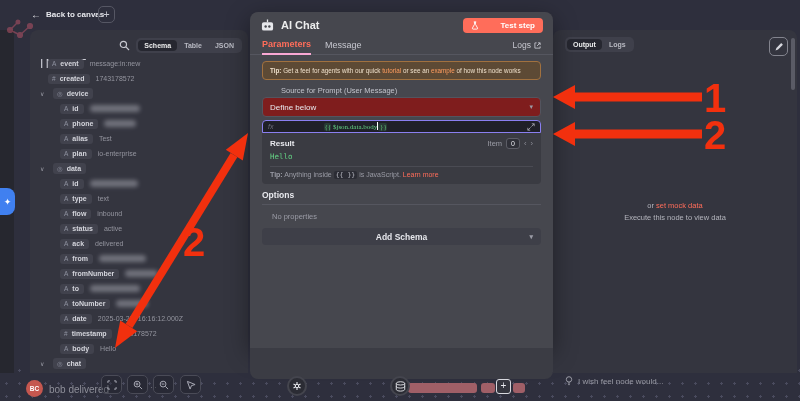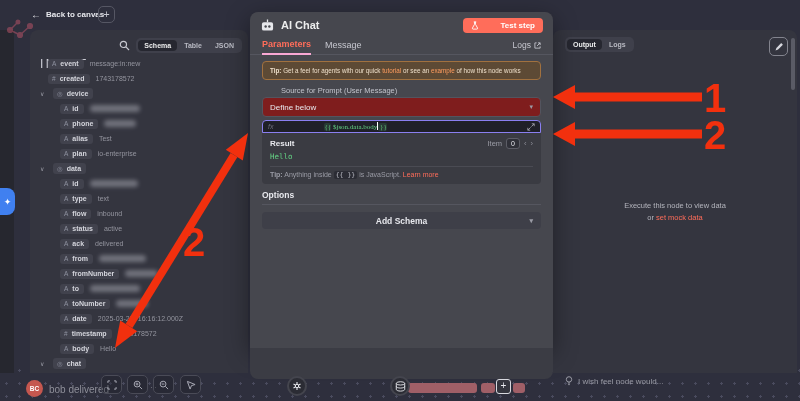--- a/index.html
+++ b/index.html
@@ -340,20 +340,21 @@
             <span>Item</span>
             <span class="item-box">0</span>
             <span class="pg">‹</span>
             <span class="pg">›</span>
           </span>
         </div>
         <div class="hello">Hello</div>
         <div class="jstip"><b>Tip:</b><span> Anything inside </span><span class="codepill">{{ }}</span><span> is JavaScript. </span><span class="learn">Learn more</span></div>
       </div>
       <div class="opt-head">Options</div>
+      <div class="noprops">No properties</div>
       <div class="add-opt">
         <span>Add Schema</span>
         <span class="caret-d">▾</span>
       </div>
     </div>
   </div>
 
   <div class="bay"></div>
   <span class="bay-label" style="left:297px;">Chat Model *</span>
   <span class="bay-label" style="left:401px;">Memory</span>
@@ -383,22 +384,22 @@
     <div class="out-head seg-group">
       <span class="seg active">Output</span>
       <span class="seg">Logs</span>
     </div>
     <div class="pencil">
       <svg class="ic" width="10" height="10" viewBox="0 0 10 10">
         <path d="M1.5 8.5l.9-2.6 4.8-4.8 1.7 1.7-4.8 4.8-2.6.9z" fill="#d8d9df"></path>
       </svg>
     </div>
     <div class="empty">
+      <div><span>or </span><span class="mock">set mock data</span></div>
       <div>Execute this node to view data</div>
-      <div><span>or </span><span class="mock">set mock data</span></div>
     </div>
     <div class="scroll-thumb"></div>
   </div>
 
   <div class="avatar">BC</div>
   <div class="uname">bob delivered</div>
   <div class="umenu">···</div>
   <div class="cbtn" style="left:101px;">
     <svg class="ic" width="10" height="10" viewBox="0 0 11 11">
       <path d="M1 3.2V1h2.2M7.8 1H10v2.2M10 7.8V10H7.8M3.2 10H1V7.8" stroke="#a6a7b2" stroke-width="1.1" fill="none"></path>

